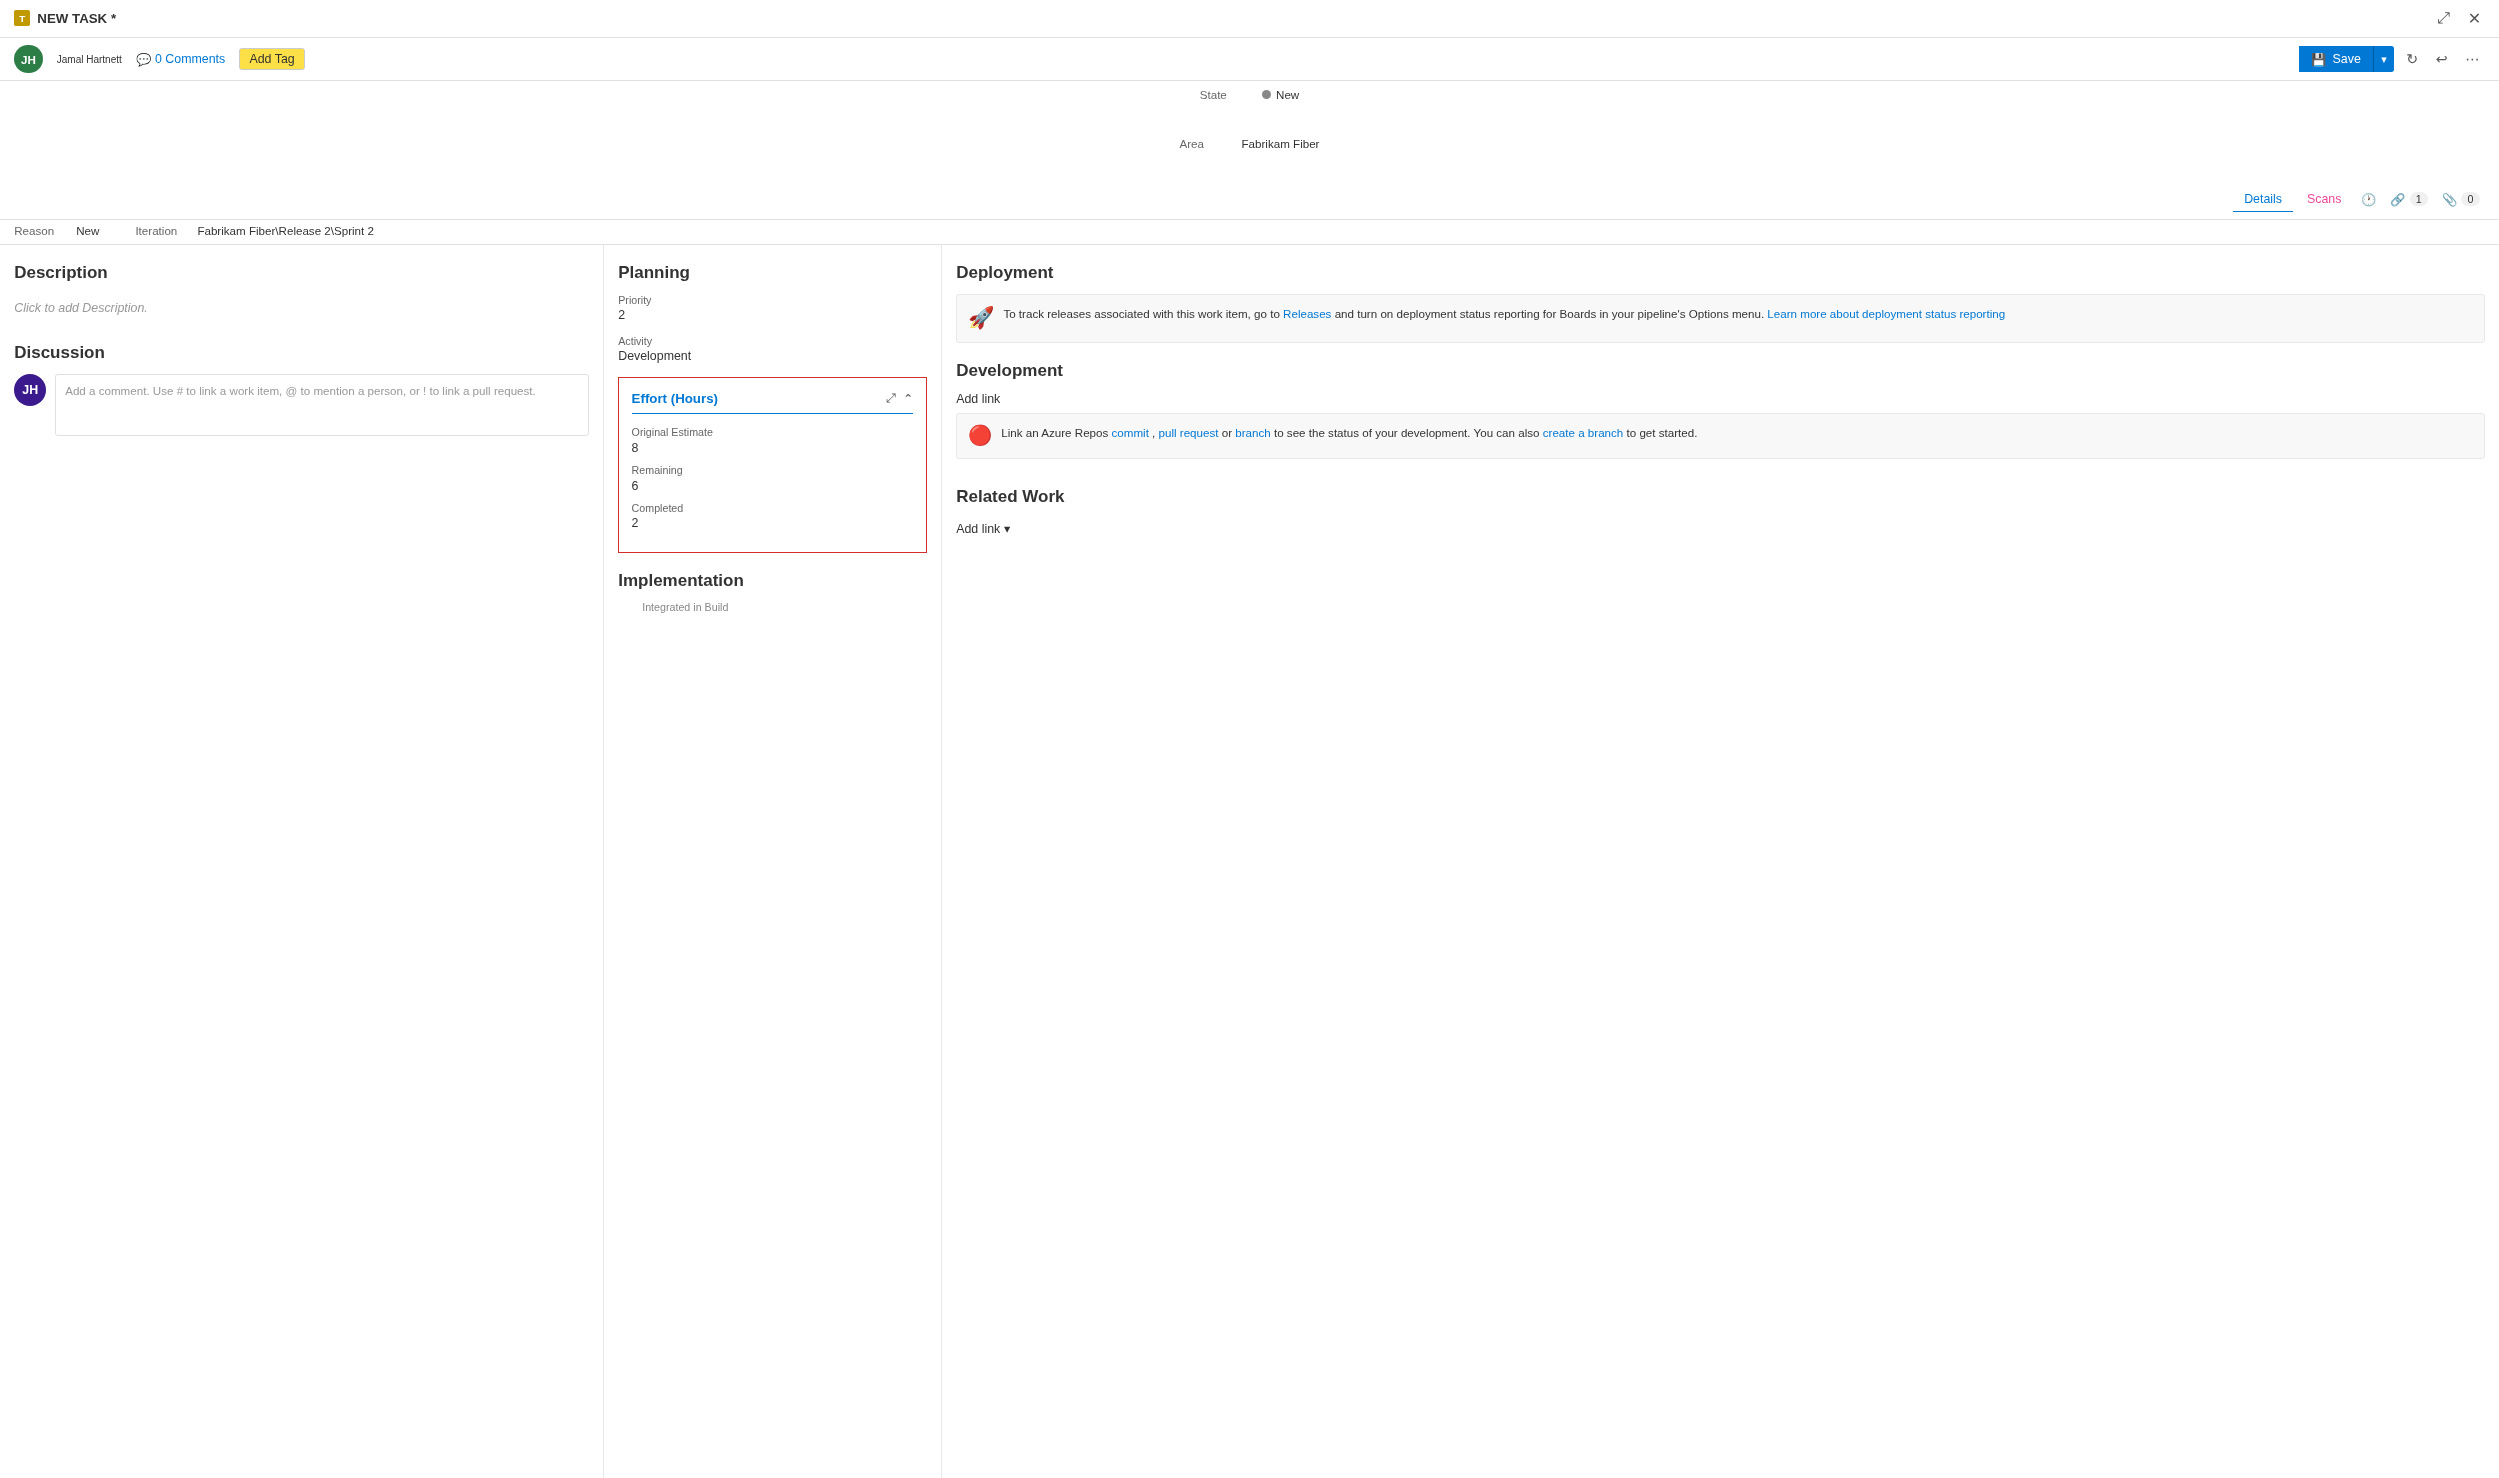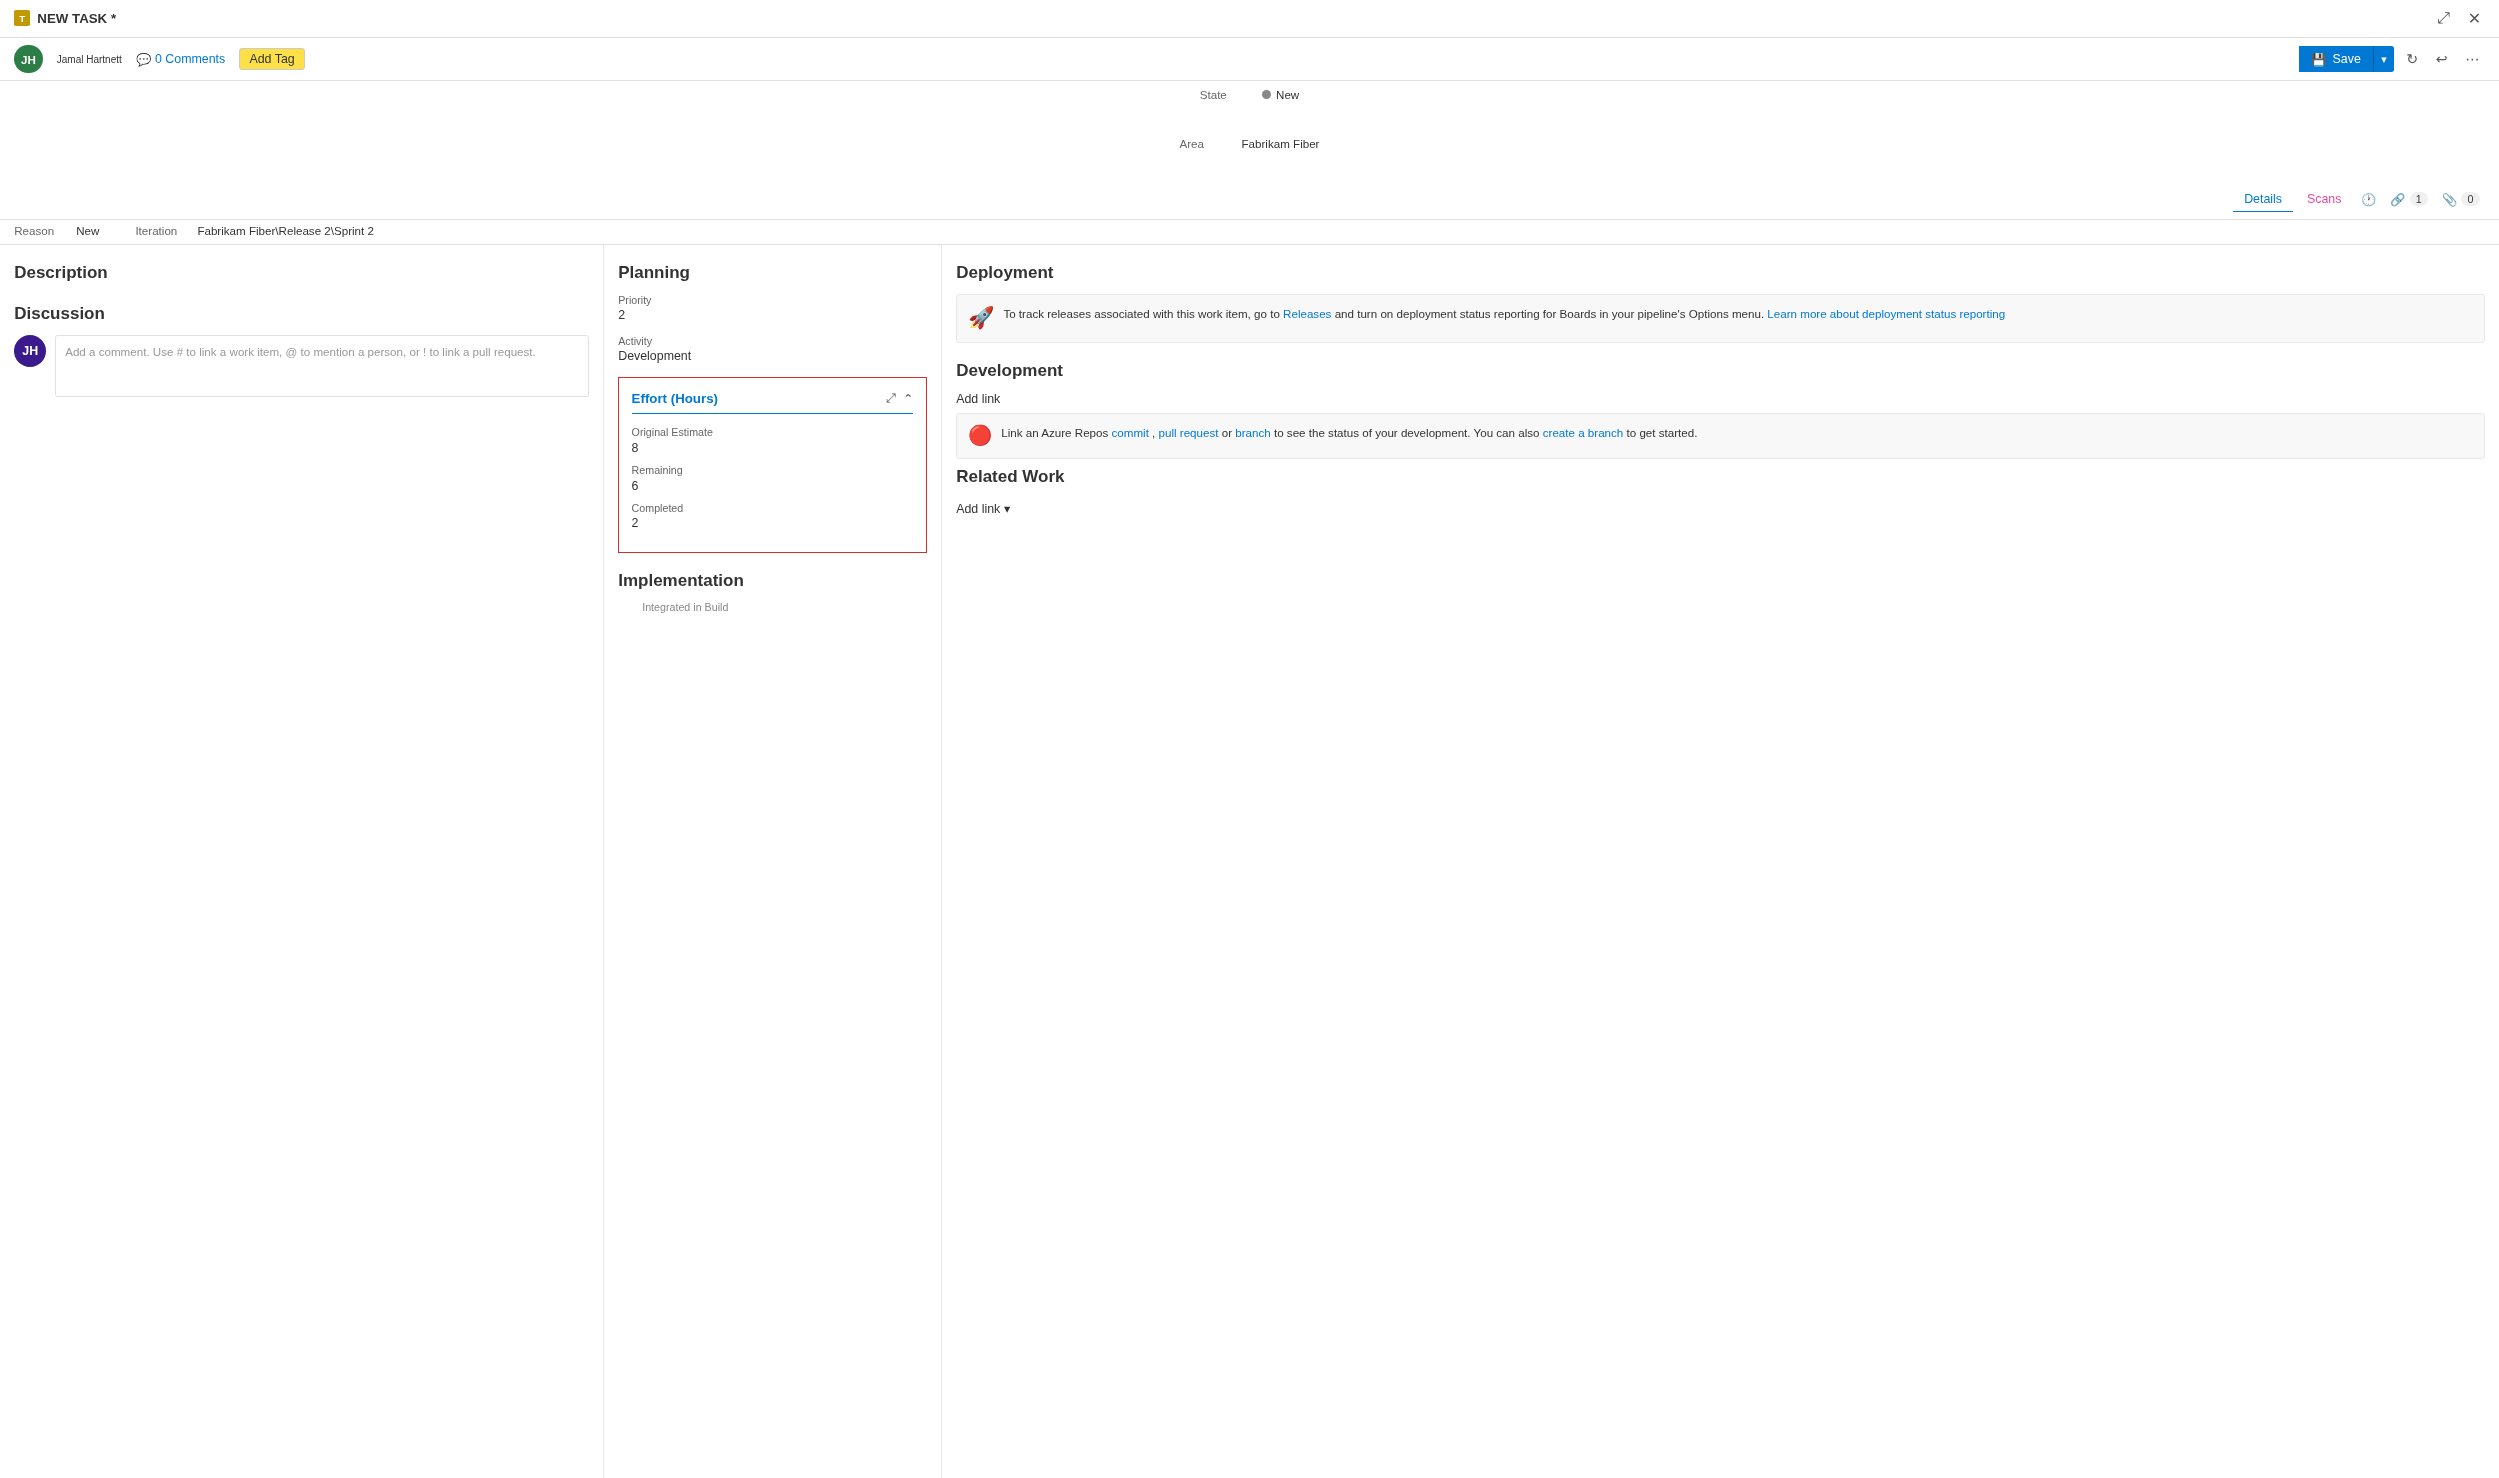--- a/index.html
+++ b/index.html
@@ -100,21 +100,21 @@
     .deployment-icon { font-size: 21.3px; }
     .deployment-text { font-size: 11.6px; color: #333; line-height: 1.5; }
     .link-blue { color: #0078d4; text-decoration: none; cursor: pointer; }
 
     
     .development-section { margin-top: 18px; }
     .dev-box { background: #f8f8f8; border: 0.9px solid #e8e8e8; border-radius: 2.7px; padding: 10.7px; margin-top: 7.1px; display: flex; gap: 9px; align-items: flex-start; }
     .dev-icon { font-size: 19.6px; }
 
     
-    .related-work-section { margin-top: 8px; }
+    .related-work-section { margin-top: 28px; }
     .add-link-row { display: flex; align-items: center; gap: 3.6px; cursor: pointer; color: #333; font-size: 12.4px; padding: 3.6px 0; }
 
     .page-wrapper { position: relative; overflow: hidden; }
   </style>
 </head>
 <body>
 
 <div class="page-wrapper">
 
   <div class="title-bar">
@@ -193,20 +193,21 @@
     <div class="meta-field">
       <span class="meta-label">Iteration</span>
       <span class="meta-value">Fabrikam Fiber\Release 2\Sprint 2</span>
     </div>
   </div>
 
   <div class="main-content">
 
     <div class="left-panel">
       <div class="section-title">Description</div>
+      <div class="description-placeholder">Click to add Description.</div>
 
       <div class="discussion-section">
         <div class="section-title">Discussion</div>
         <div class="discussion-input-row">
           <div class="user-avatar-small">
             <span>JH</span>
           </div>
           <div class="comment-input">
             <span>Add a comment. Use # to link a work item, @ to mention a person, or ! to link a pull request.</span>
           </div>

